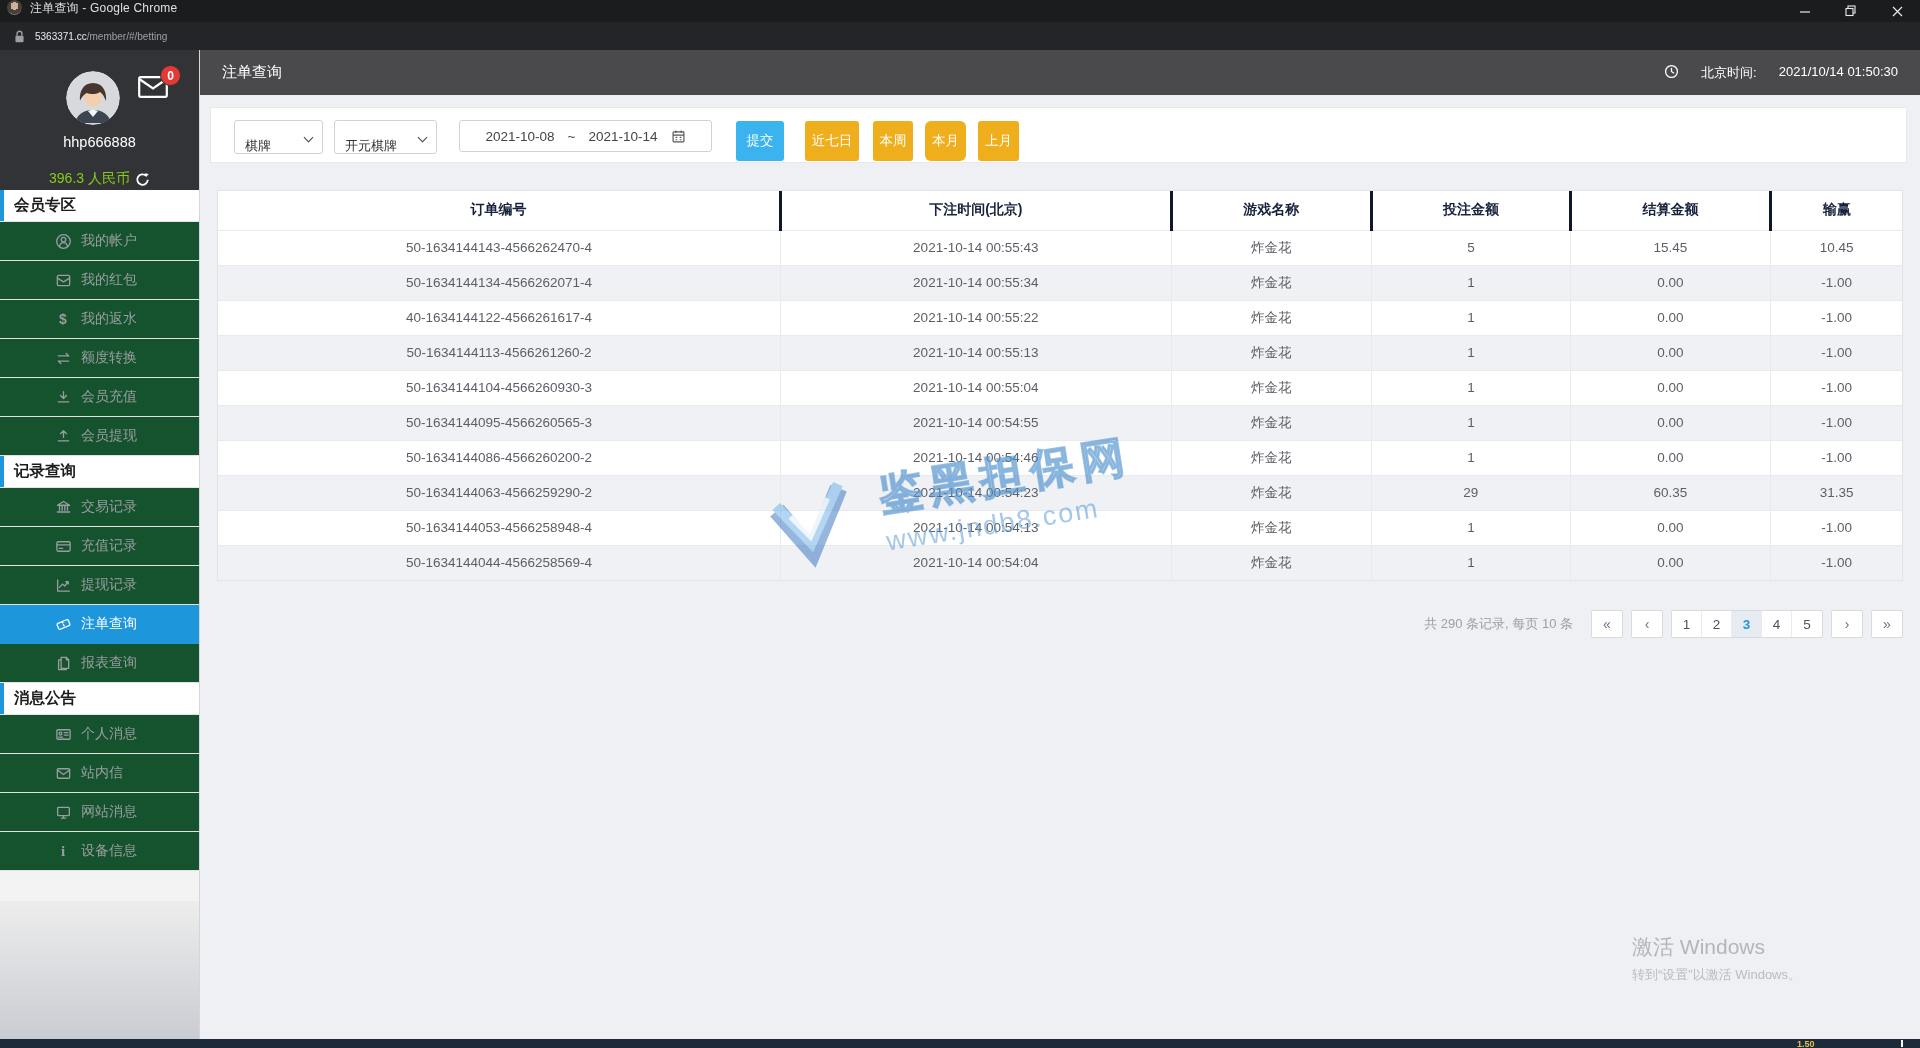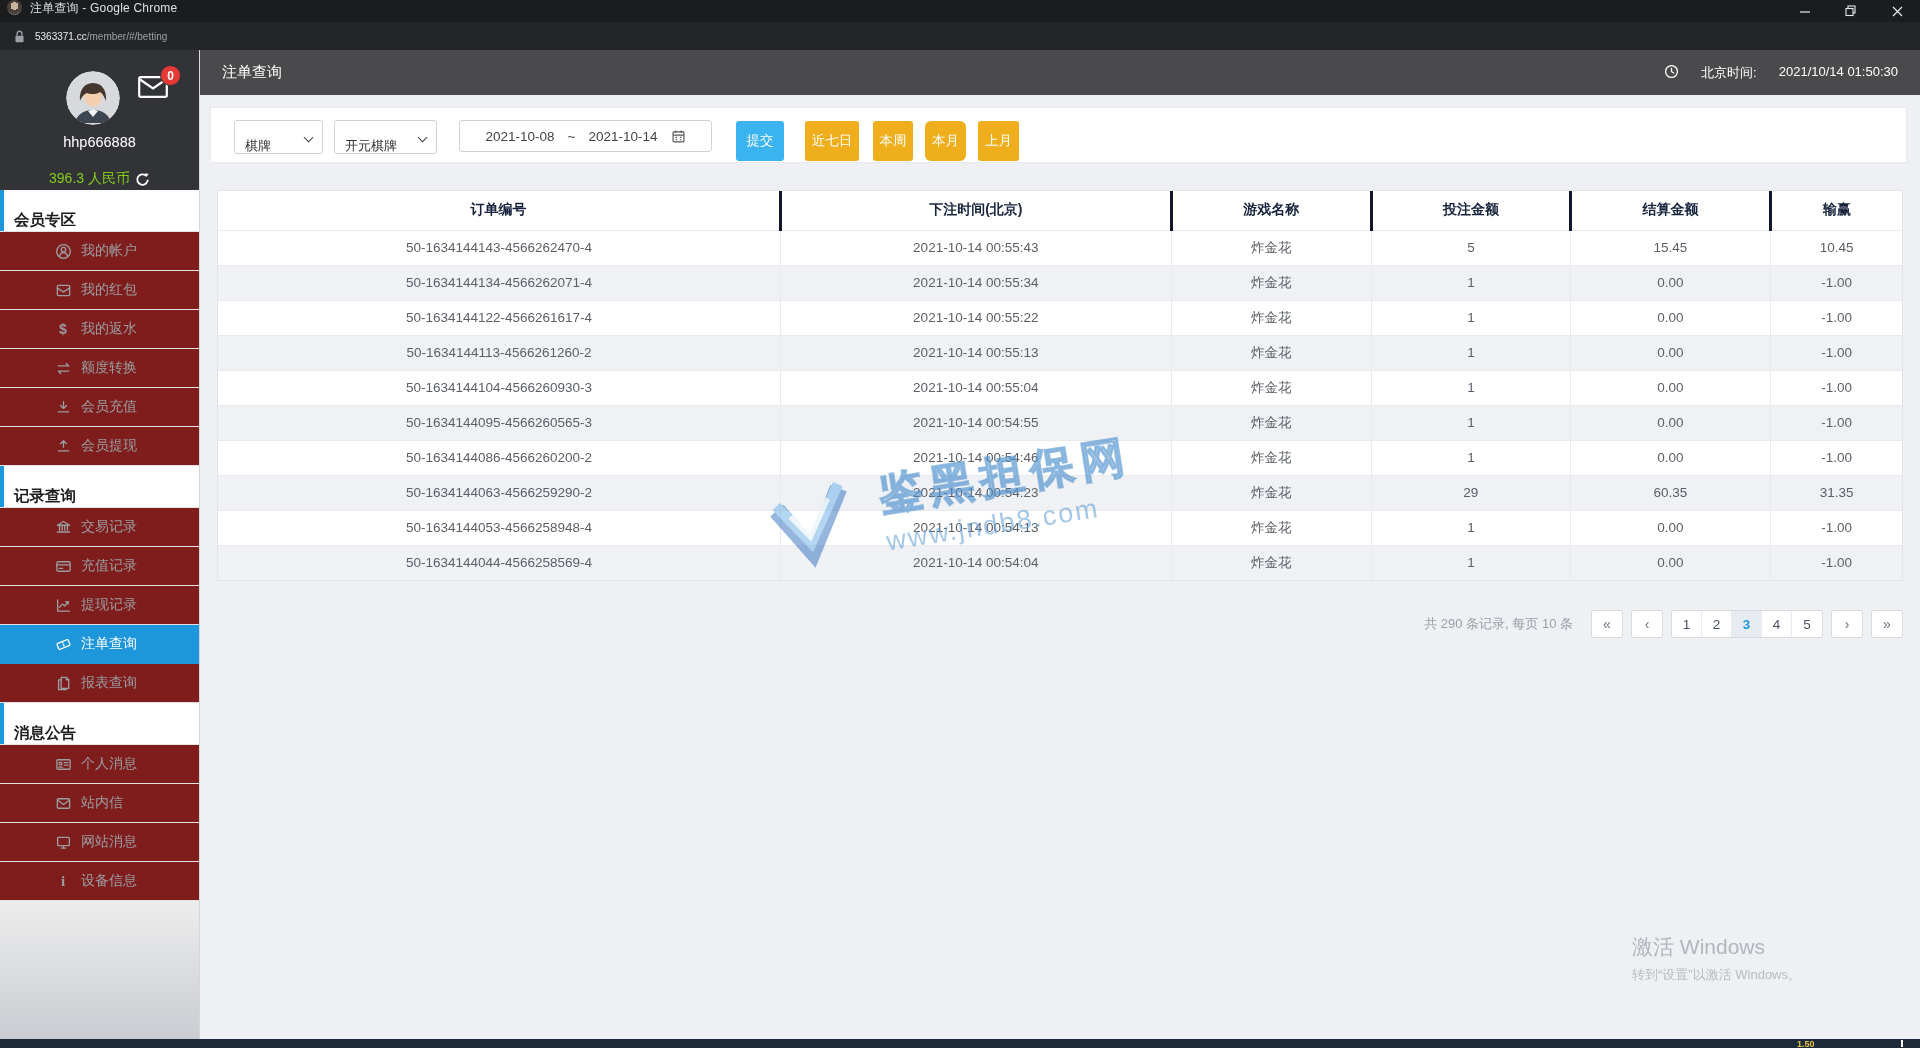--- a/index.html
+++ b/index.html
@@ -18,24 +18,24 @@
   .ah-title{font-size:15px}
   .ah-time{margin-left:auto;display:flex;align-items:flex-start;gap:22px;font-size:13px}
   
   .sidebar{position:absolute;left:0;top:50px;width:200px;height:998px;background:#f3f3f3;border-right:1px solid #d6d6d8}
   .profile{position:relative;height:140px;background:#323337;color:#fff}
   .avatar{position:absolute;left:66px;top:21px;width:54px;height:54px;border-radius:50%;overflow:hidden}
   .mailwrap{position:absolute;left:138px;top:26px;width:30px;height:22px}
   .badge{position:absolute;left:160px;top:15px;width:21px;height:21px;border-radius:50%;background:#e53935;color:#fff;font-size:12px;font-weight:bold;display:flex;align-items:center;justify-content:center;border:1px solid #323337}
   .pname{position:absolute;left:0;top:84px;width:100%;text-align:center;font-size:14.5px}
   .pbalance{position:absolute;left:0;top:120px;width:100%;display:flex;align-items:center;justify-content:center;gap:5px;font-size:14px;color:#84cc16}
-  .menu-header{height:42px;background:#fff;display:flex;align-items:flex-end;border-bottom:1px solid #e4e4e4;position:relative}
+  .menu-header{height:32px;background:#fff;display:flex;align-items:center;border-bottom:1px solid #e4e4e4;position:relative}
   .menu-accent{position:absolute;left:0;top:0;width:4px;height:100%;background:var(--accent)}
   .menu-header-label{margin-left:14px;font-weight:bold;font-size:15.5px;color:#1c1c1e}
-  .menu-item{height:39px;display:flex;align-items:center;padding-left:54px;gap:9px;color:#9a9da1;font-size:14px;background:#7f1d1d;border-bottom:1px solid #e2e2e2;cursor:pointer}
+  .menu-item{height:39px;display:flex;align-items:center;padding-left:54px;gap:9px;color:#9a9da1;font-size:14px;background:#14532d;border-bottom:1px solid #e2e2e2;cursor:pointer}
   .menu-item.active{background:var(--accent);color:#fff;border-color:var(--accent)}
   .mi-icon{width:18px;height:18px;display:flex;align-items:center;justify-content:center}
   .txticon{font-weight:bold;font-size:14px;line-height:1}
   .serif{font-family:"Liberation Serif","DejaVu Serif",serif;font-size:15px}
   .sidebar-bottom{position:absolute;left:0;top:851px;width:100%;height:147px;background:linear-gradient(#ededed,#c7cad0)}
   
   .content{position:absolute;left:200px;top:95px;width:1720px;height:953px;background:#eef0f4;overflow:hidden}
   .filter-card{position:absolute;left:10px;top:12px;width:1697px;height:56px;background:#fff;border:1px solid #e7e9ec}
   .sel{position:absolute;top:12px;height:32px;border:1px solid #cfd2d6;border-radius:3px;background:#fff;display:flex;align-items:flex-start;justify-content:space-between;padding:16px 10px;font-size:13px;color:#333;cursor:pointer}
   .chev{width:7px;height:7px;border-right:1.6px solid #444;border-bottom:1.6px solid #444;transform:rotate(45deg);margin-top:-3px;margin-left:10px}
@@ -349,21 +349,21 @@
           </tr>
           <tr>
             <td>50-1634144134-4566262071-4</td>
             <td>2021-10-14 00:55:34</td>
             <td>炸金花</td>
             <td>1</td>
             <td>0.00</td>
             <td>-1.00</td>
           </tr>
           <tr>
-            <td>50-1634144122-4566261617-4</td>
+            <td>40-1634144122-4566261617-4</td>
             <td>2021-10-14 00:55:22</td>
             <td>炸金花</td>
             <td>1</td>
             <td>0.00</td>
             <td>-1.00</td>
           </tr>
           <tr>
             <td>50-1634144113-4566261260-2</td>
             <td>2021-10-14 00:55:13</td>
             <td>炸金花</td>

